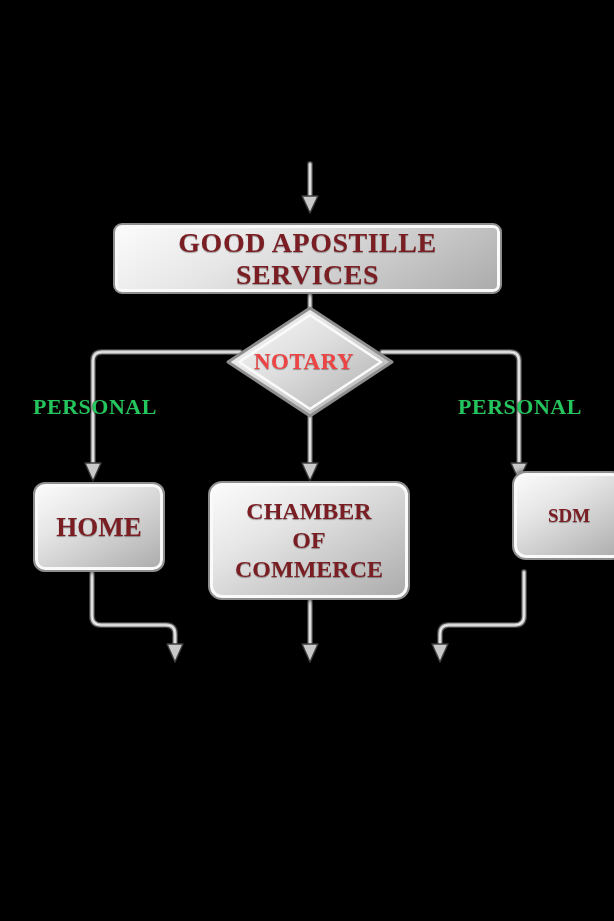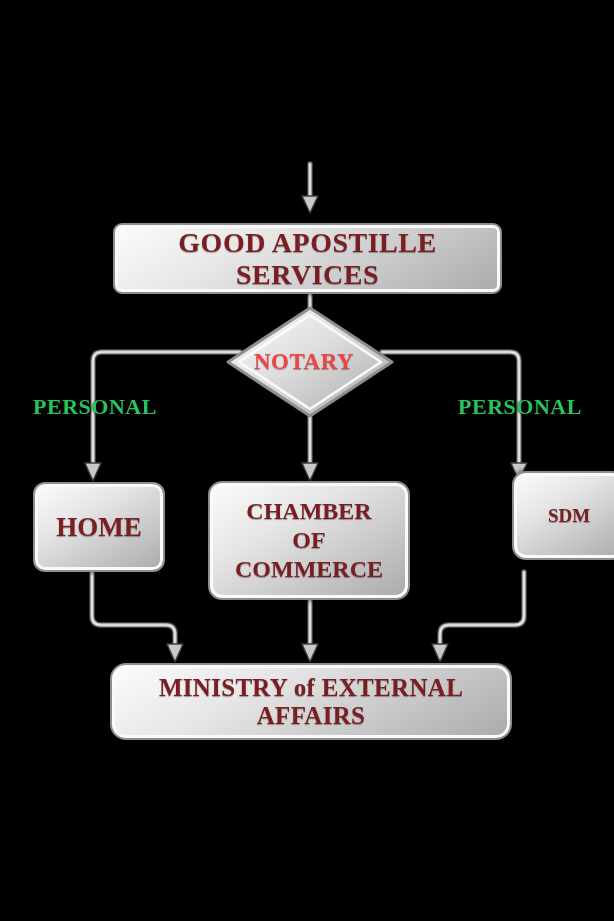--- a/index.html
+++ b/index.html
@@ -143,17 +143,14 @@
       <span style="display:block">CHAMBER</span>
       <span style="display:block">OF</span>
       <span style="display:block">COMMERCE</span>
     </span>
   </div>
 
   <div class="node sdm">
     <span>SDM</span>
   </div>
 
-  <div class="node ministry">
-    <span>MINISTRY of EXTERNAL AFFAIRS</span>
-  </div>
 
 </div>
 
 </body></html>

